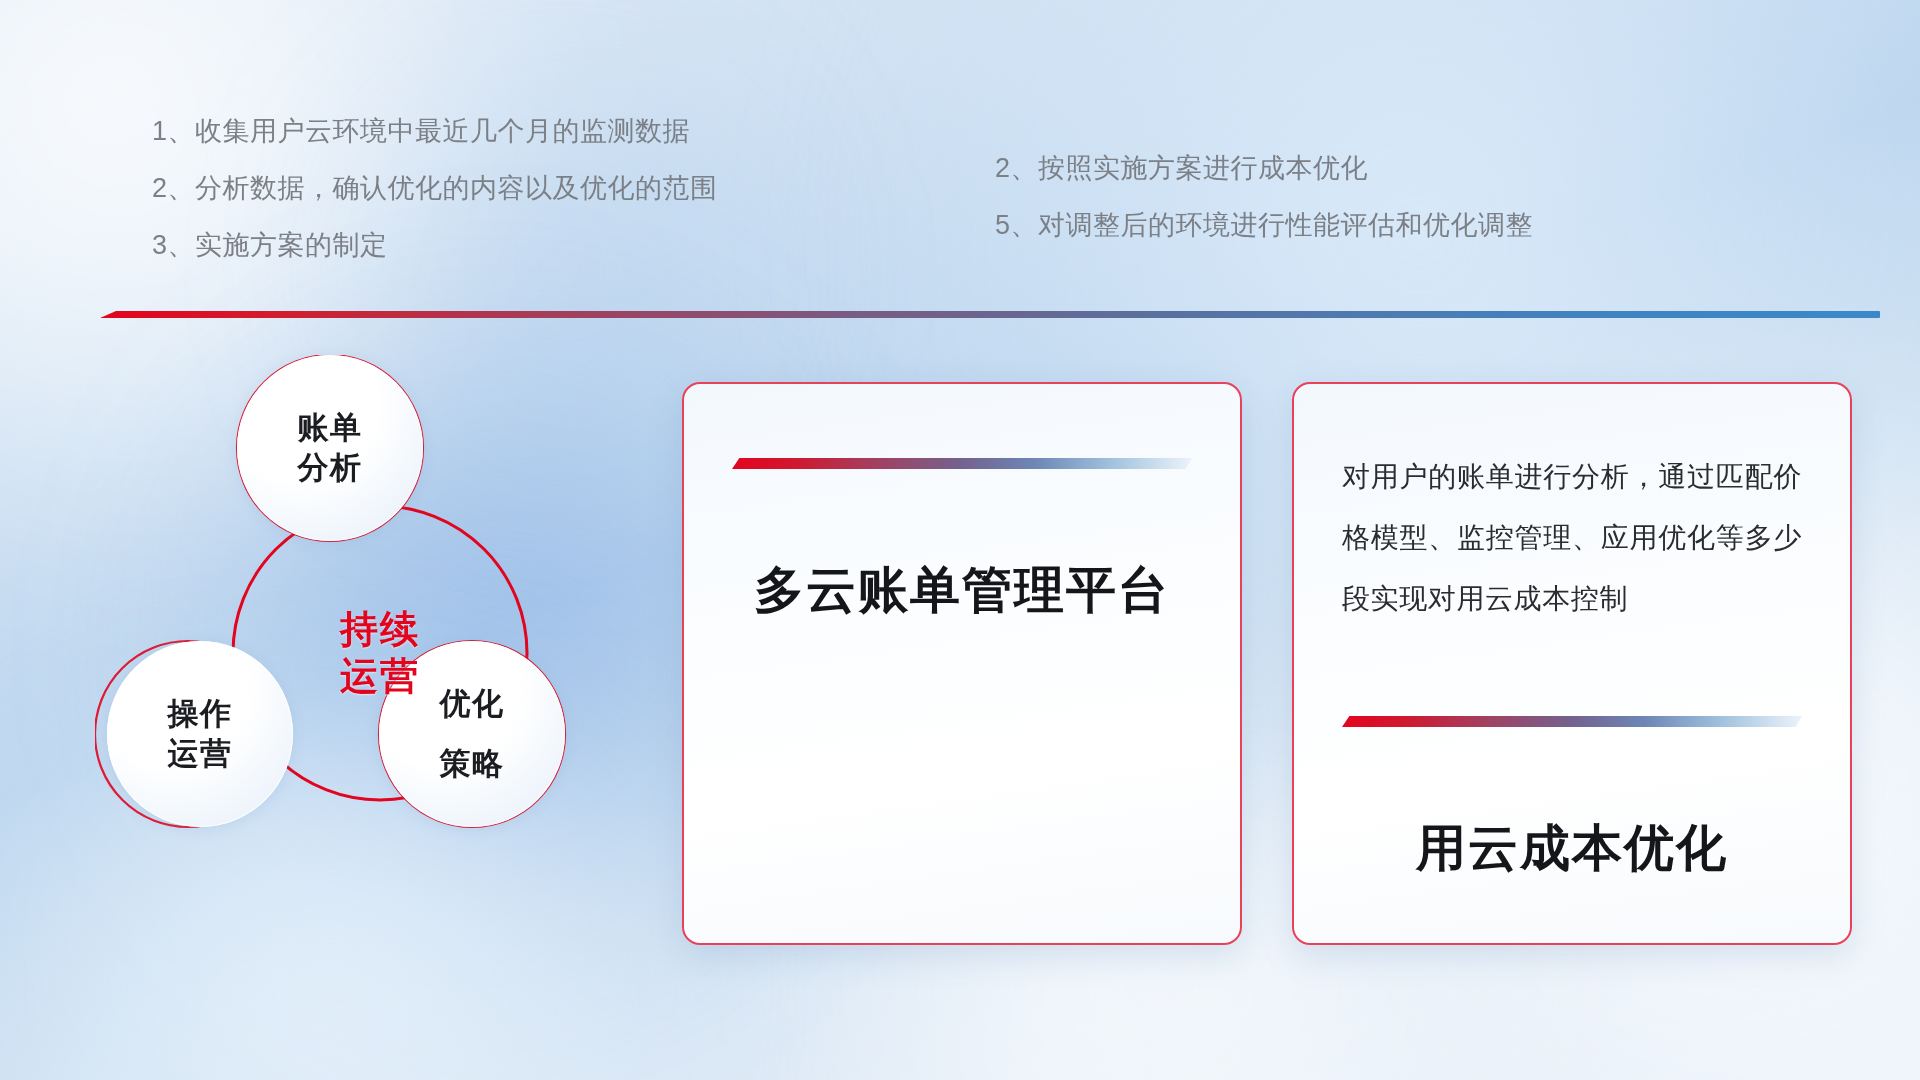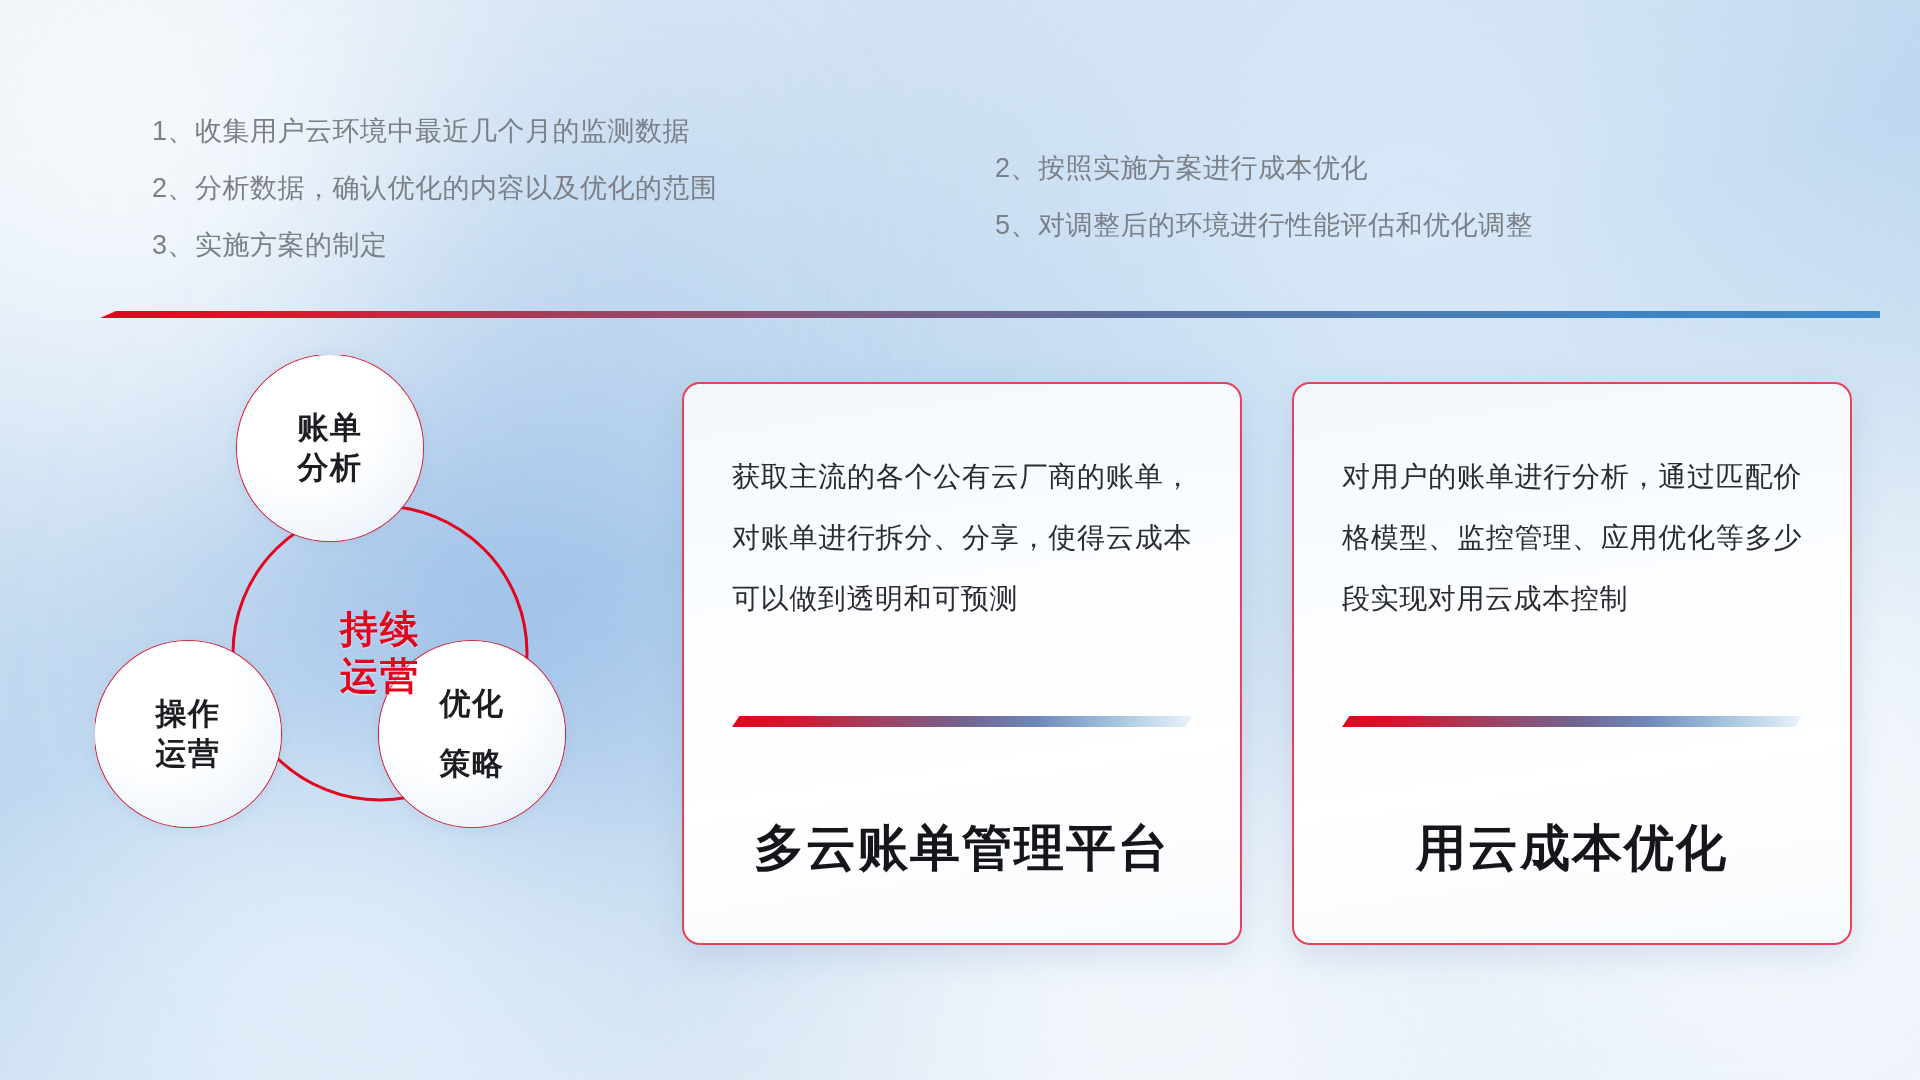--- a/index.html
+++ b/index.html
@@ -95,21 +95,21 @@
     flex-direction: column;
     align-items: center;
     justify-content: center;
     color: #1b1d20;
     font-weight: bold;
     font-size: 31px;
     line-height: 1.28;
     letter-spacing: 1.5px;
   }
   #bubble-top    { left: 142px; top: 0px;   width: 186px; height: 186px; }
-  #bubble-left   { left: 0px;   top: 286px; width: 186px; height: 186px; }
+  #bubble-left   { left: 12px;   top: 286px; width: 186px; height: 186px; }
   #bubble-right  { left: 284px; top: 286px; width: 186px; height: 186px; gap: 20px; }
 
   #venn-center {
     position: absolute;
     left: 137px;
     top: 150px;
     width: 296px;
     height: 296px;
     display: flex;
     flex-direction: column;
@@ -226,21 +226,20 @@
       <span>策略</span>
     </div>
 
     <div id="venn-center">
       <span>持续</span>
       <span>运营</span>
     </div>
   </div>
 
   <div class="card" id="card-1">
-    <div class="card-body">获取主流的各个公有云厂商的账单，对账单进行拆分、分享，使得云成本可以做到透明和可预测</div>
     <div class="card-rule"></div>
     <div class="card-title">多云账单管理平台</div>
   </div>
 
   <div class="card" id="card-2">
     <div class="card-body">对用户的账单进行分析，通过匹配价格模型、监控管理、应用优化等多少段实现对用云成本控制</div>
     <div class="card-rule"></div>
     <div class="card-title">用云成本优化</div>
   </div>
 

